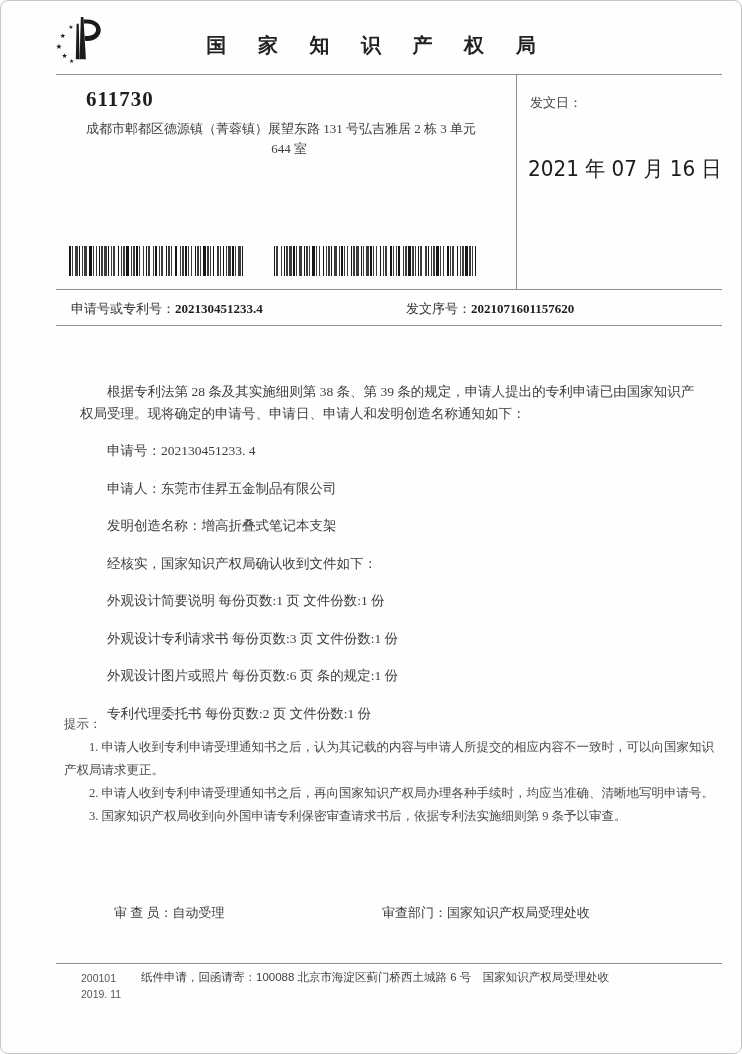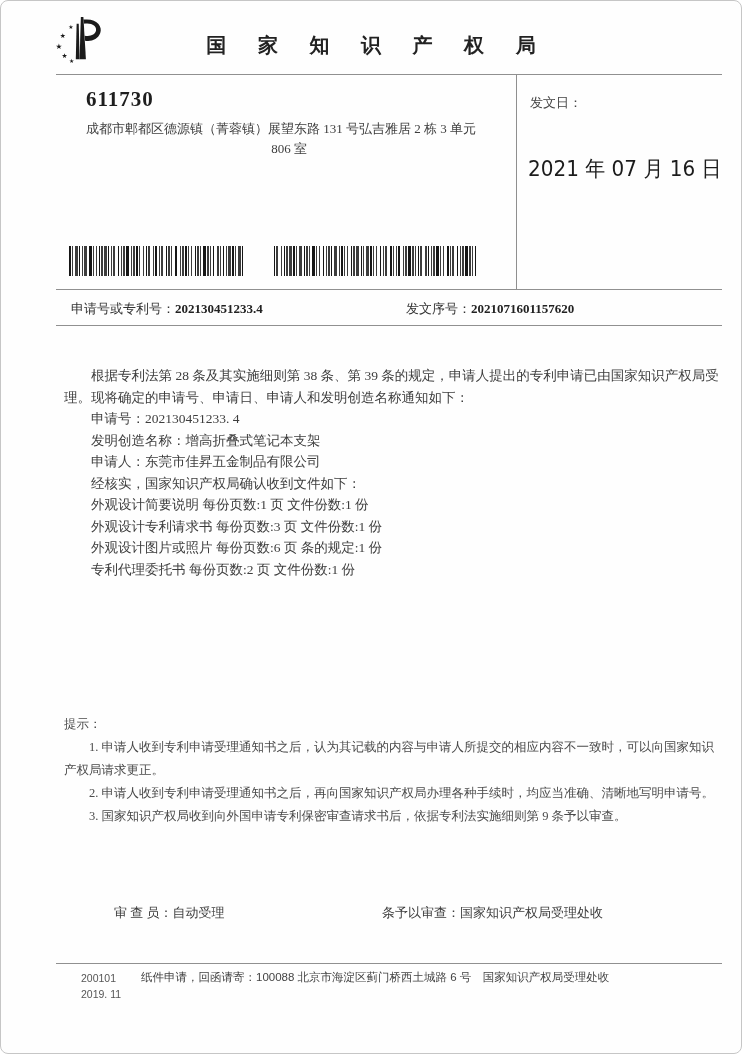--- a/index.html
+++ b/index.html
@@ -51,21 +51,21 @@
   .num-left{position:absolute;left:70px;}
   .num-right{position:absolute;left:405px;}
   
   .notice-title{
     position:absolute;top:332px;left:0;width:100%;text-align:center;
     font-family:"Liberation Sans","DejaVu Sans",sans-serif;
     font-weight:bold;font-size:17px;letter-spacing:10px;text-indent:10px;color:#222;
   }
   
   .body{position:absolute;left:63px;top:364px;width:657px;font-size:13.5px;line-height:21.5px;color:#3d3d3d;}
-  .body p{margin:0;}
+  .body p{margin:16px;}
   .indent{text-indent:2em;}
   .fields,.docs,.confirm{padding-left:27px;}
   .confirm{margin-top:12px;}
   
   .hints{position:absolute;left:63px;top:712px;width:660px;font-size:12.5px;line-height:23px;color:#4a4a4a;}
   .hints p{margin:0;text-indent:2em;}
   .hints .hints-label{text-indent:0;}
   
   .signoff{position:absolute;top:903px;left:0;width:100%;font-size:13px;color:#3d3d3d;}
   .sig-left{position:absolute;left:113px;}
@@ -99,21 +99,21 @@
       <path d="M28 12 L30.5 12 L31.5 54 L27 54 Z"></path>
       <path d="M36 7 C 52 5, 59 15, 56 23 C 53.5 30.5, 45 33.5, 38 32 L37.5 26 C 44 27.5, 50 25, 51 20 C 52 14.5, 45.5 10.5, 37 12 Z"></path>
     </svg>
   </div>
   <div class="office-name">国 家 知 识 产 权 局</div>
   <div class="hline" style="top:73px;"></div>
 
   <div class="recipient">
     <div class="postal">611730</div>
     <div class="addr1">成都市郫都区德源镇（菁蓉镇）展望东路 131 号弘吉雅居 2 栋 3 单元</div>
-    <div class="addr2">806 室</div>
+    <div class="addr2">644 室</div>
   </div>
 
   <div class="dispatch">
     <div class="dispatch-label">发文日：</div>
     <div class="dispatch-date">2021 年 07 月 16 日</div>
   </div>
 
   <div class="barcode bc-left">
       <i style="width:2px;background:#161616"></i>
       <i style="width:1px;background:transparent"></i>
@@ -366,22 +366,22 @@
     </span>
   </div>
 
   <div class="hline" style="top:324px;"></div>
 
 
   <div class="body">
     <p class="indent">根据专利法第 28 条及其实施细则第 38 条、第 39 条的规定，申请人提出的专利申请已由国家知识产权局受理。现将确定的申请号、申请日、申请人和发明创造名称通知如下：</p>
     <div class="fields">
       <p>申请号：202130451233. 4</p>
+      <p>申请人：东莞市佳昇五金制品有限公司</p>
       <p>发明创造名称：增高折叠式笔记本支架</p>
-      <p>申请人：东莞市佳昇五金制品有限公司</p>
     </div>
     <p class="confirm">经核实，国家知识产权局确认收到文件如下：</p>
     <div class="docs">
       <p>外观设计简要说明  每份页数:1 页  文件份数:1 份</p>
       <p>外观设计专利请求书  每份页数:3 页  文件份数:1 份</p>
       <p>外观设计图片或照片  每份页数:6 页  条的规定:1 份</p>
       <p>专利代理委托书  每份页数:2 页  文件份数:1 份</p>
     </div>
   </div>
 
@@ -390,21 +390,21 @@
     <p>1. 申请人收到专利申请受理通知书之后，认为其记载的内容与申请人所提交的相应内容不一致时，可以向国家知识产权局请求更正。</p>
     <p>2. 申请人收到专利申请受理通知书之后，再向国家知识产权局办理各种手续时，均应当准确、清晰地写明申请号。</p>
     <p>3. 国家知识产权局收到向外国申请专利保密审查请求书后，依据专利法实施细则第 9 条予以审查。</p>
   </div>
 
   <div class="signoff">
     <span class="sig-left">
       <span>审 查 员：</span><span>自动受理</span>
     </span>
     <span class="sig-right">
-      <span>条予以审查：</span><span>国家知识产权局受理处收</span>
+      <span>审查部门：</span><span>国家知识产权局受理处收</span>
     </span>
   </div>
 
   <div class="hline" style="top:962px;"></div>
 
   <div class="footer-codes">
     <div>200101</div>
     <div>2019. 11</div>
   </div>
   <div class="footer-notes">

